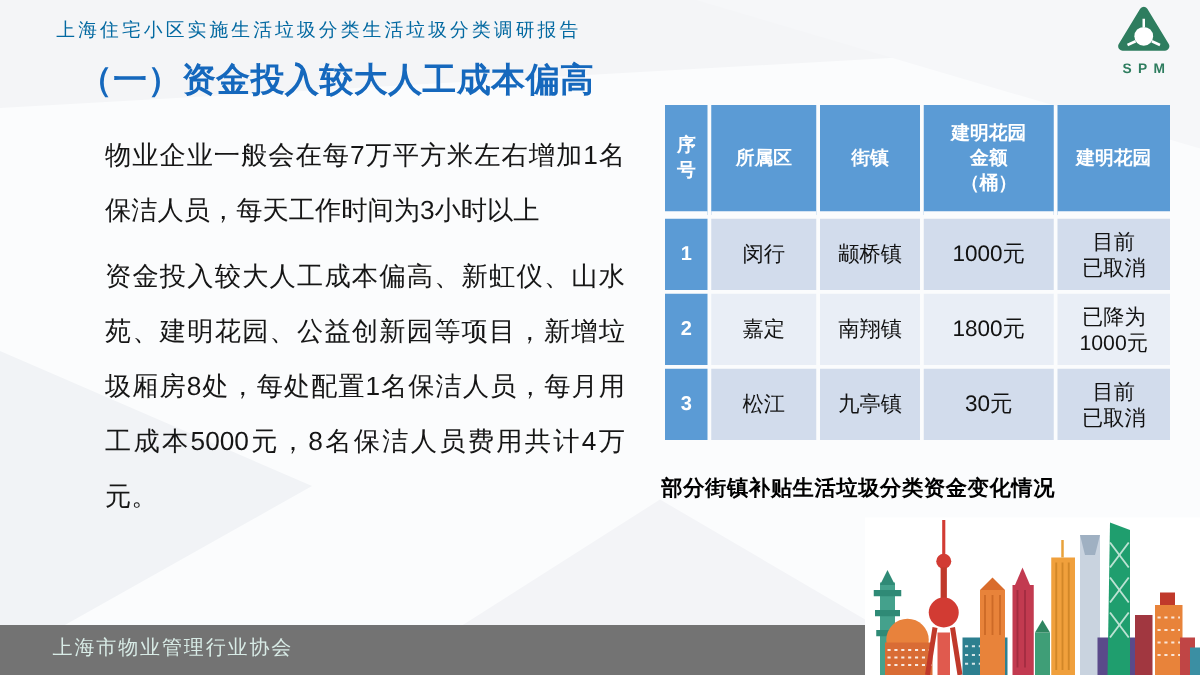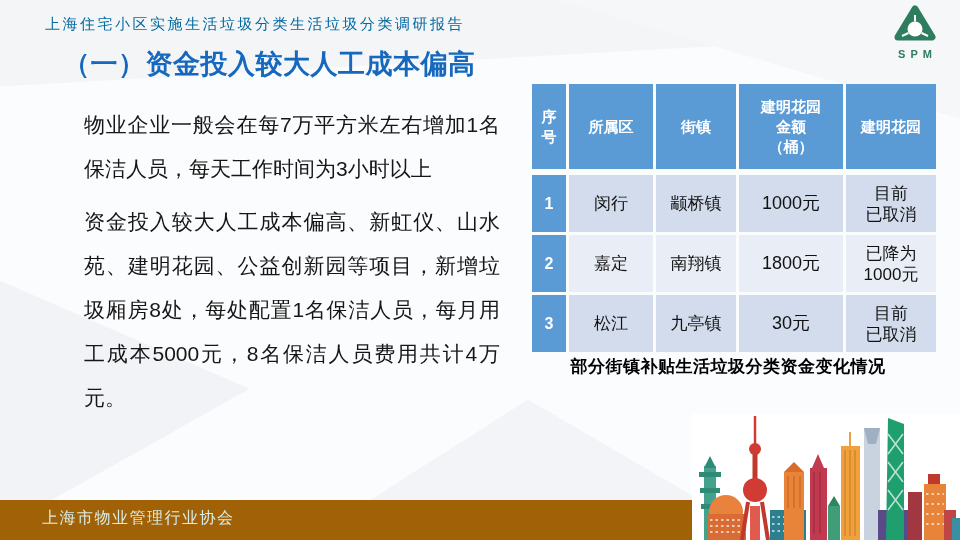--- a/index.html
+++ b/index.html
@@ -32,24 +32,24 @@
   table { border-collapse:separate; border-spacing:3px; table-layout:fixed; width:398px; }
   th, td { text-align:center; vertical-align:middle; white-space:pre-line; overflow:hidden; }
   th { background:#5b9bd5; color:#ffffff; font-size:15px; font-weight:bold;
        height:88px; line-height:20px; border-bottom:3px solid #fbfcfd; }
   td { height:57px; font-size:17px; color:#121212; line-height:21px; }
   td.idx { background:#5b9bd5; color:#ffffff; font-weight:bold; font-size:16px; }
   tr.band-a td.data { background:#d2dcec; }
   tr.band-b td.data { background:#e9eef6; }
   .subsidy-cell { font-size:18px; }
 
-  .table-caption { text-align:center;
+  .table-caption { margin-top:24px; text-align:left;
     font-size:17px; font-weight:bold; color:#000; letter-spacing:0.5px; }
 
-  .footer-bar { position:absolute; z-index:3; left:0; bottom:0; width:796px; height:40px; background:#a16207; }
+  .footer-bar { position:absolute; z-index:3; left:0; bottom:0; width:796px; height:40px; background:#737373; }
   .footer-text { position:absolute; left:42px; top:8px; color:#d8ebe6; font-size:16px; letter-spacing:1.5px; }
 
   .skyline-panel { position:absolute; z-index:4; right:0; bottom:0; width:268px; height:126px; background:#ffffff; }
   .skyline-panel svg { position:absolute; bottom:0; right:0; display:block; }
 </style>
 </head>
 <body>
 
 <div class="slide">
 

